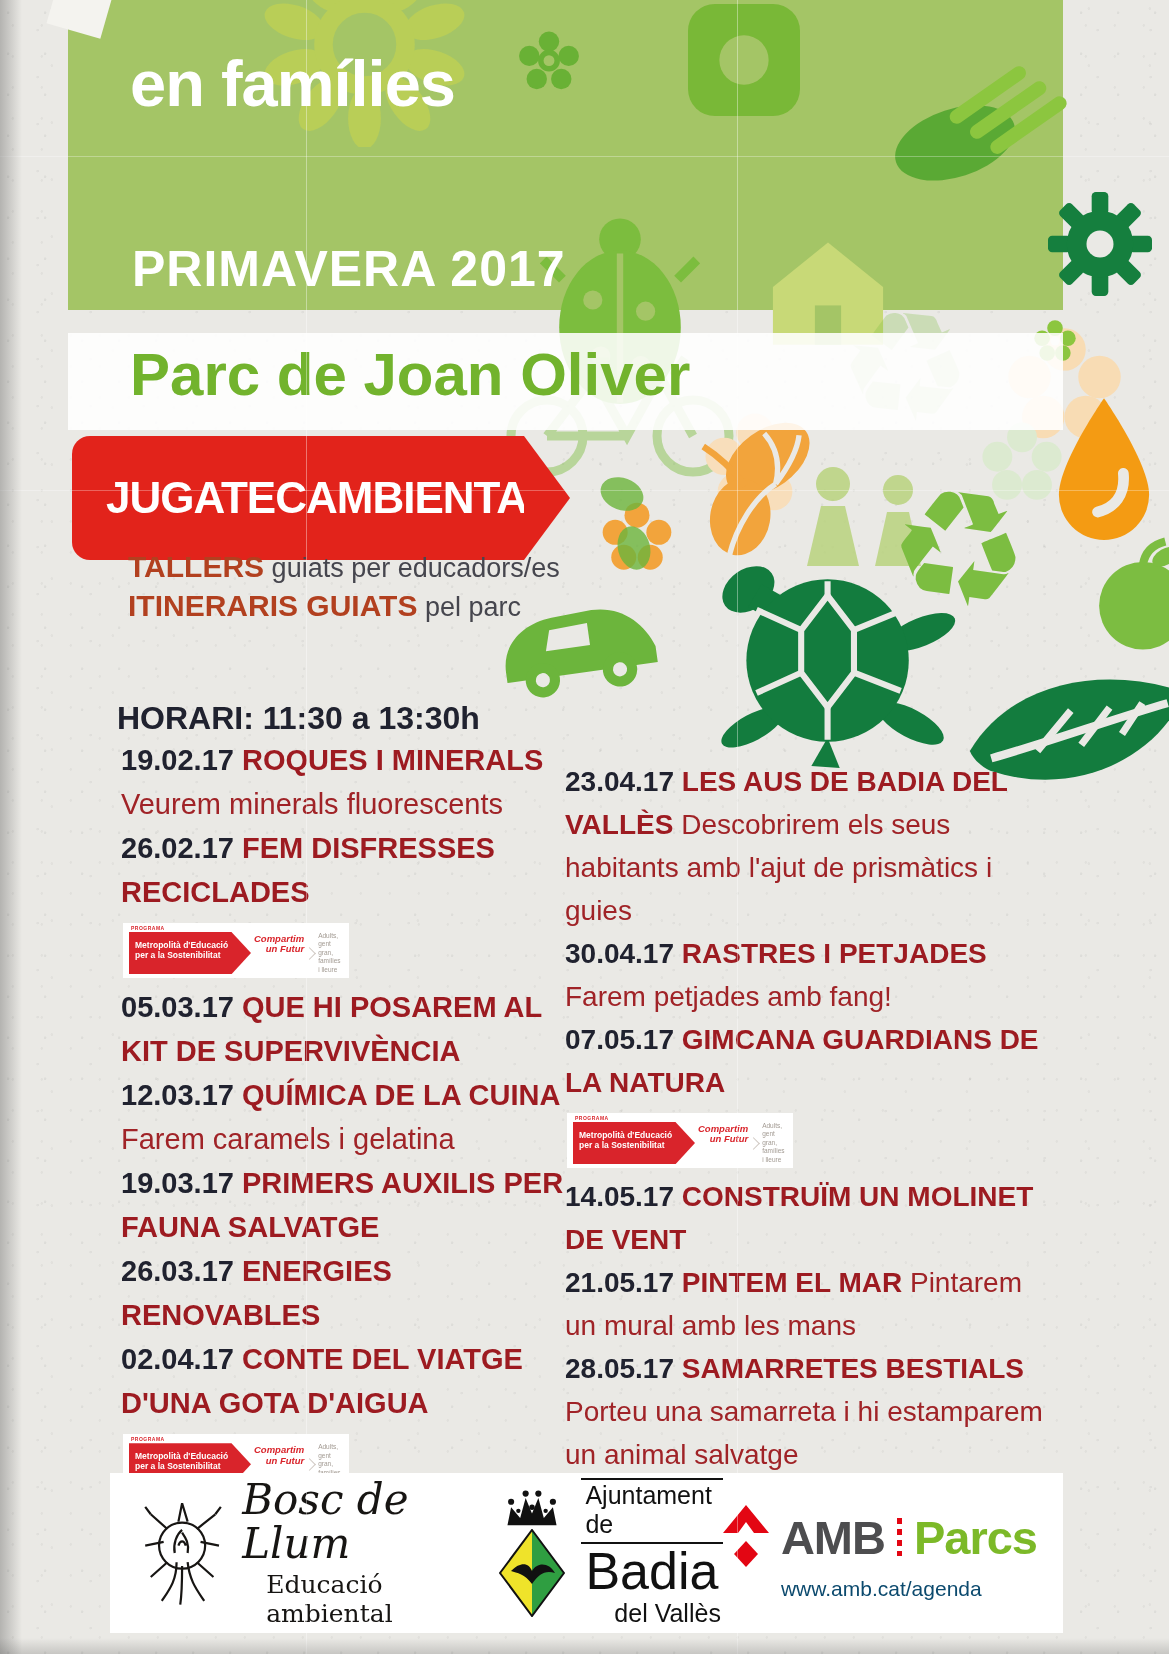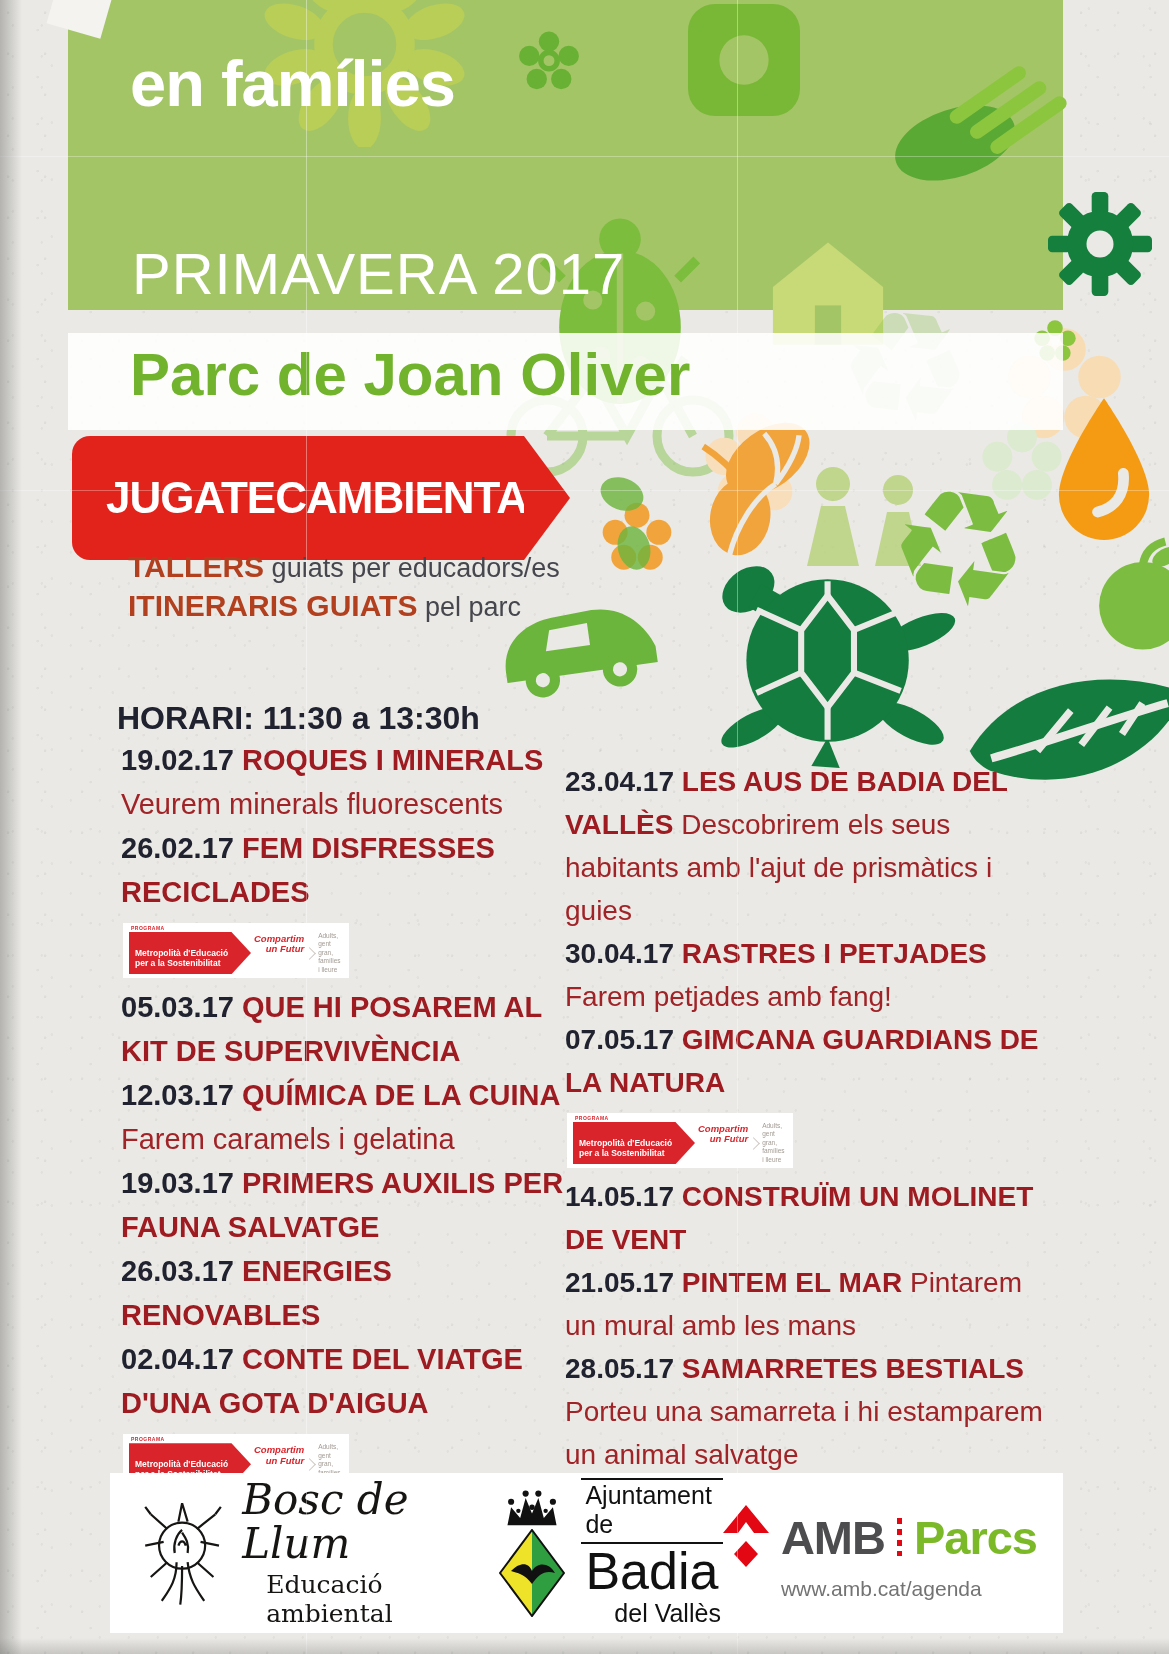--- a/index.html
+++ b/index.html
@@ -19,22 +19,22 @@
   .poster:after{content:"";position:absolute;left:0;right:0;bottom:0;height:16px;z-index:6;
     background:linear-gradient(0deg,rgba(40,40,40,.18),rgba(40,40,40,0));pointer-events:none;}
   .cut-v{position:absolute;top:0;bottom:0;width:1px;background:rgba(255,255,255,.38);z-index:5;}
   .cut-h{position:absolute;left:0;right:0;height:1px;background:rgba(255,255,255,.30);z-index:5;}
 
   
   .band{position:absolute;left:68px;top:0;width:995px;height:310px;background:#a4c566;z-index:1;}
   .torn{position:absolute;left:52px;top:-16px;width:56px;height:48px;background:#f4f3ef;transform:rotate(16deg);z-index:2;}
   .title{position:absolute;left:130px;top:44px;z-index:4;color:#fff;font-weight:bold;
     font-size:65px;line-height:80px;letter-spacing:-1px;}
-  .season{position:absolute;left:132px;top:240px;z-index:4;color:#fff;font-weight:normal;
-    font-size:58px;letter-spacing:1px;}
+  .season{position:absolute;left:132px;top:240px;z-index:4;color:#fff;font-weight:bold;
+    font-size:50px;letter-spacing:1px;}
 
   
   .parkband{position:absolute;left:68px;top:333px;width:995px;height:97px;background:rgba(255,255,255,.88);z-index:3;}
   .parkname{position:absolute;left:130px;top:340px;z-index:4;color:#72b32d;font-weight:bold;font-size:60px;}
 
   
   .redbanner{position:absolute;left:72px;top:436px;height:124px;z-index:4;display:flex;}
   .redbanner .body{width:452px;background:#e2231b;border-radius:18px 0 0 18px;display:flex;align-items:center;}
   .redbanner .body span{color:#fff;font-weight:bold;font-size:44px;letter-spacing:-1px;padding-left:34px;}
   .redbanner .tip{width:0;height:0;border-top:62px solid transparent;border-bottom:62px solid transparent;border-left:46px solid #e2231b;}
@@ -54,21 +54,21 @@
   .col-right .event{font-size:28px;line-height:43px;}
   .ev-date{color:#20222f;}
   .ev-title{color:#9d1b21;}
   .ev-desc{color:#a02327;font-weight:normal;}
 
   
   .mini-badge{position:relative;display:flex;align-items:stretch;width:226px;background:#fff;
     padding:9px 6px 4px 6px;margin:9px 0 7px 2px;box-sizing:border-box;}
   .mb-prog{position:absolute;top:2px;left:8px;font-size:5px;font-weight:bold;color:#d9242b;letter-spacing:.5px;}
   .mb-arrow{background:#d9242b;color:#fff;font-size:8.5px;font-weight:bold;line-height:1.2;
-    padding:16px 16px 3px 6px;clip-path:polygon(0 0,84% 0,100% 50%,84% 100%,0 100%);
+    padding:8px 16px 3px 6px;clip-path:polygon(0 0,84% 0,100% 50%,84% 100%,0 100%);
     flex:0 0 auto;width:122px;box-sizing:border-box;}
   .mb-arrow span,.mb-tag span,.mb-aud span{display:block;}
   .mb-tag{color:#d9242b;font-size:9.5px;line-height:1.1;font-weight:bold;font-style:italic;padding:2px 3px 0 3px;text-align:right;}
   .mb-chev{width:8px;height:8px;border-top:1.5px solid #cfc8c2;border-right:1.5px solid #cfc8c2;
     transform:rotate(45deg);align-self:center;flex:0 0 auto;margin-left:-2px;}
   .mb-aud{color:#a29a92;font-size:6.5px;line-height:1.3;align-self:center;padding-left:4px;}
 
   
   .footer{position:absolute;left:110px;top:1473px;width:953px;height:160px;background:#fff;z-index:4;
     display:flex;align-items:center;justify-content:space-between;padding:0 26px;box-sizing:border-box;}
@@ -80,21 +80,21 @@
   .aj-text{color:#111;}
   .aj-l1{font-size:25px;border-top:2px solid #111;border-bottom:2px solid #111;padding:1px 4px 3px 4px;}
   .aj-l2{font-size:52px;line-height:1.05;padding-left:4px;}
   .aj-l3{font-size:25px;text-align:right;padding-right:2px;}
   .amb{display:flex;flex-direction:column;align-items:flex-start;}
   .amb-row{display:flex;align-items:center;}
   .amb-a{color:#4d4d4f;font-weight:bold;font-size:47px;margin-left:12px;letter-spacing:-1px;}
   .amb-div{width:5px;height:38px;margin:0 12px;
     background-image:repeating-linear-gradient(#e30613 0 6px,transparent 6px 11px);}
   .amb-p{color:#7cb928;font-weight:bold;font-size:47px;letter-spacing:-1px;}
-  .amb-url{color:#737373;font-size:21px;margin:8px 8px 0 58px;}
+  .amb-url{color:#0c4a6e;font-size:21px;margin:8px 8px 0 58px;}
 
   
   .deco{position:absolute;z-index:2;}
   .glyph{font-family:"DejaVu Sans",sans-serif;line-height:1;}
 </style>
 </head>
 <body>
 
 <div class="poster">
 

